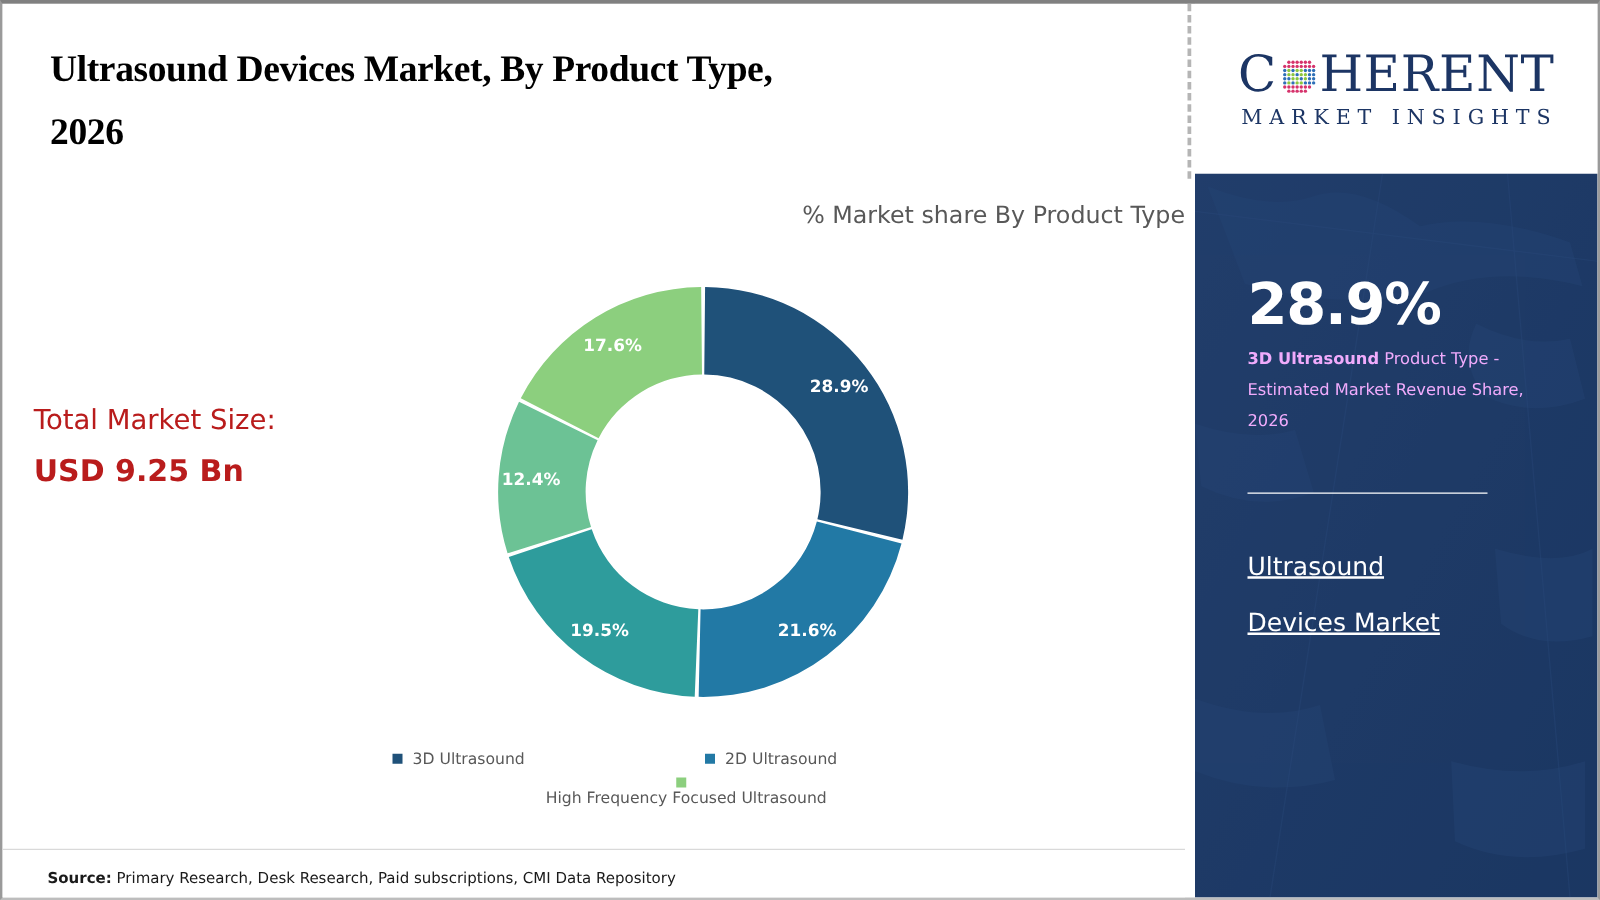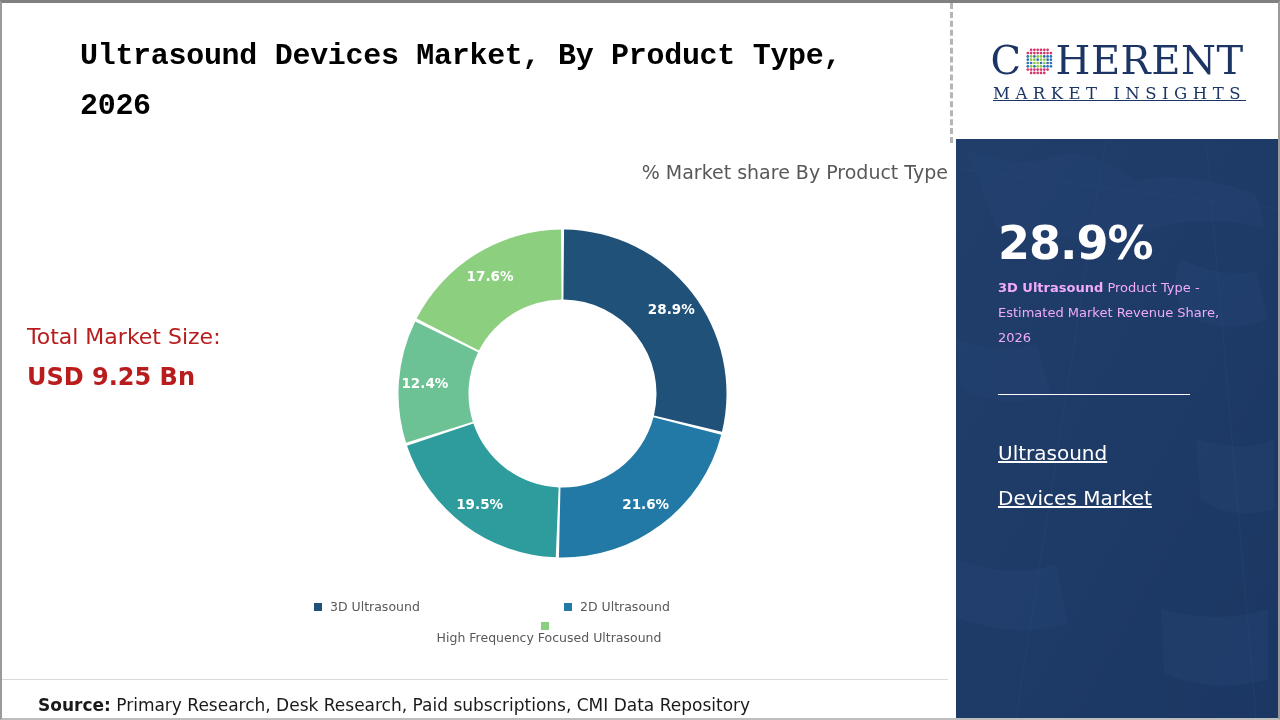--- a/index.html
+++ b/index.html
@@ -34,28 +34,27 @@
     width: 946px;
     height: 715px;
     background: #ffffff;
   }
 
   #chart-title {
     position: absolute;
     left: 38px;
     top: 28px;
     width: 830px;
-    font-family: Liberation Mono, monospace;
+    font-family: Liberation Serif, serif;
     font-weight: bold;
     font-size: 30px;
     line-height: 50px;
     letter-spacing: -0.3px;
     color: #000000;
     white-space: pre-line;
-    margin-left: 40px;
   }
 
   #chart-subtitle {
     position: absolute;
     left: 0;
     top: 158px;
     width: 946px;
     text-align: right;
     font-size: 19px;
     color: #585858;
@@ -136,21 +135,21 @@
     top: 676px;
     width: 946px;
     height: 1px;
     background: #d9d9d9;
   }
   #source-line {
     position: absolute;
     left: 36px;
     top: 692px;
     font-family: "DejaVu Sans", sans-serif;
-    font-size: 17px;
+    font-size: 12px;
     color: #1a1a1a;
     white-space: nowrap;
   }
   #source-label { font-weight: bold; }
 
   
   #dashed-divider {
     position: absolute;
     left: 948px;
     top: 0;
@@ -198,21 +197,20 @@
     position: relative;
     top: 1px;
   }
   #logo-sub {
     font-family: "DejaVu Serif", serif;
     font-size: 16.5px;
     letter-spacing: 5.5px;
     color: #1c3564;
     margin-top: 4px;
     padding-left: 5px;
-    text-decoration: underline;
   }
 
   #blue-panel {
     position: absolute;
     left: 0;
     top: 136px;
     width: 322px;
     height: 579px;
     background: #1e3a66;
     overflow: hidden;

